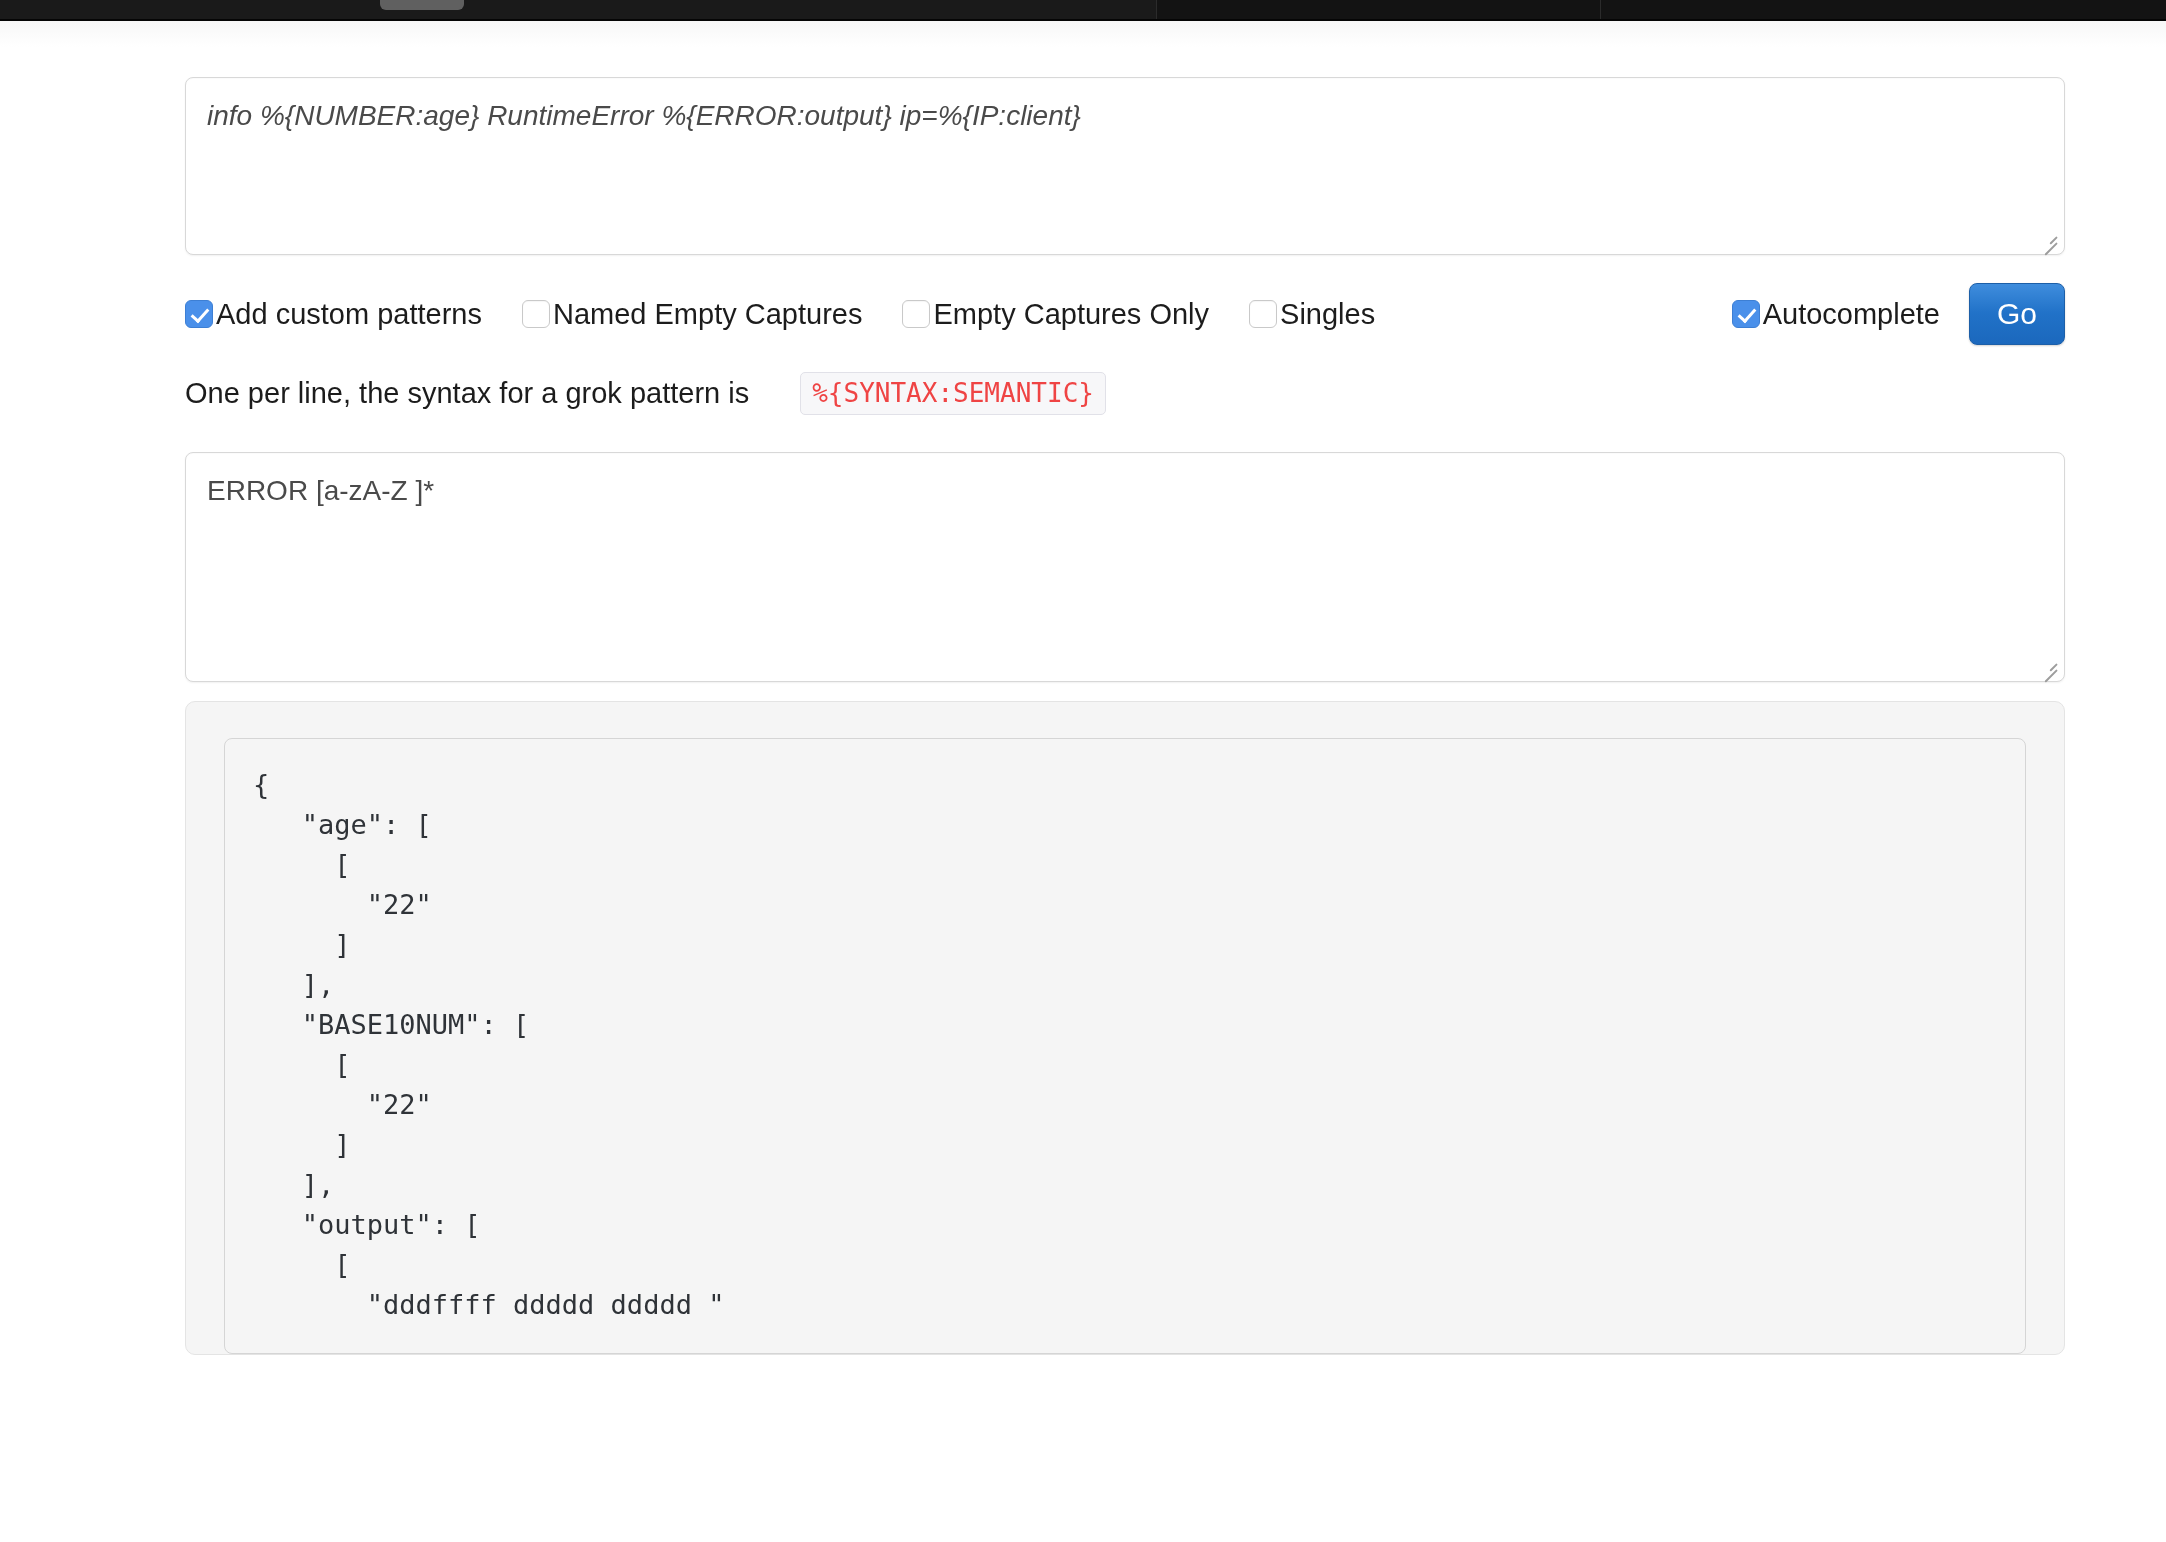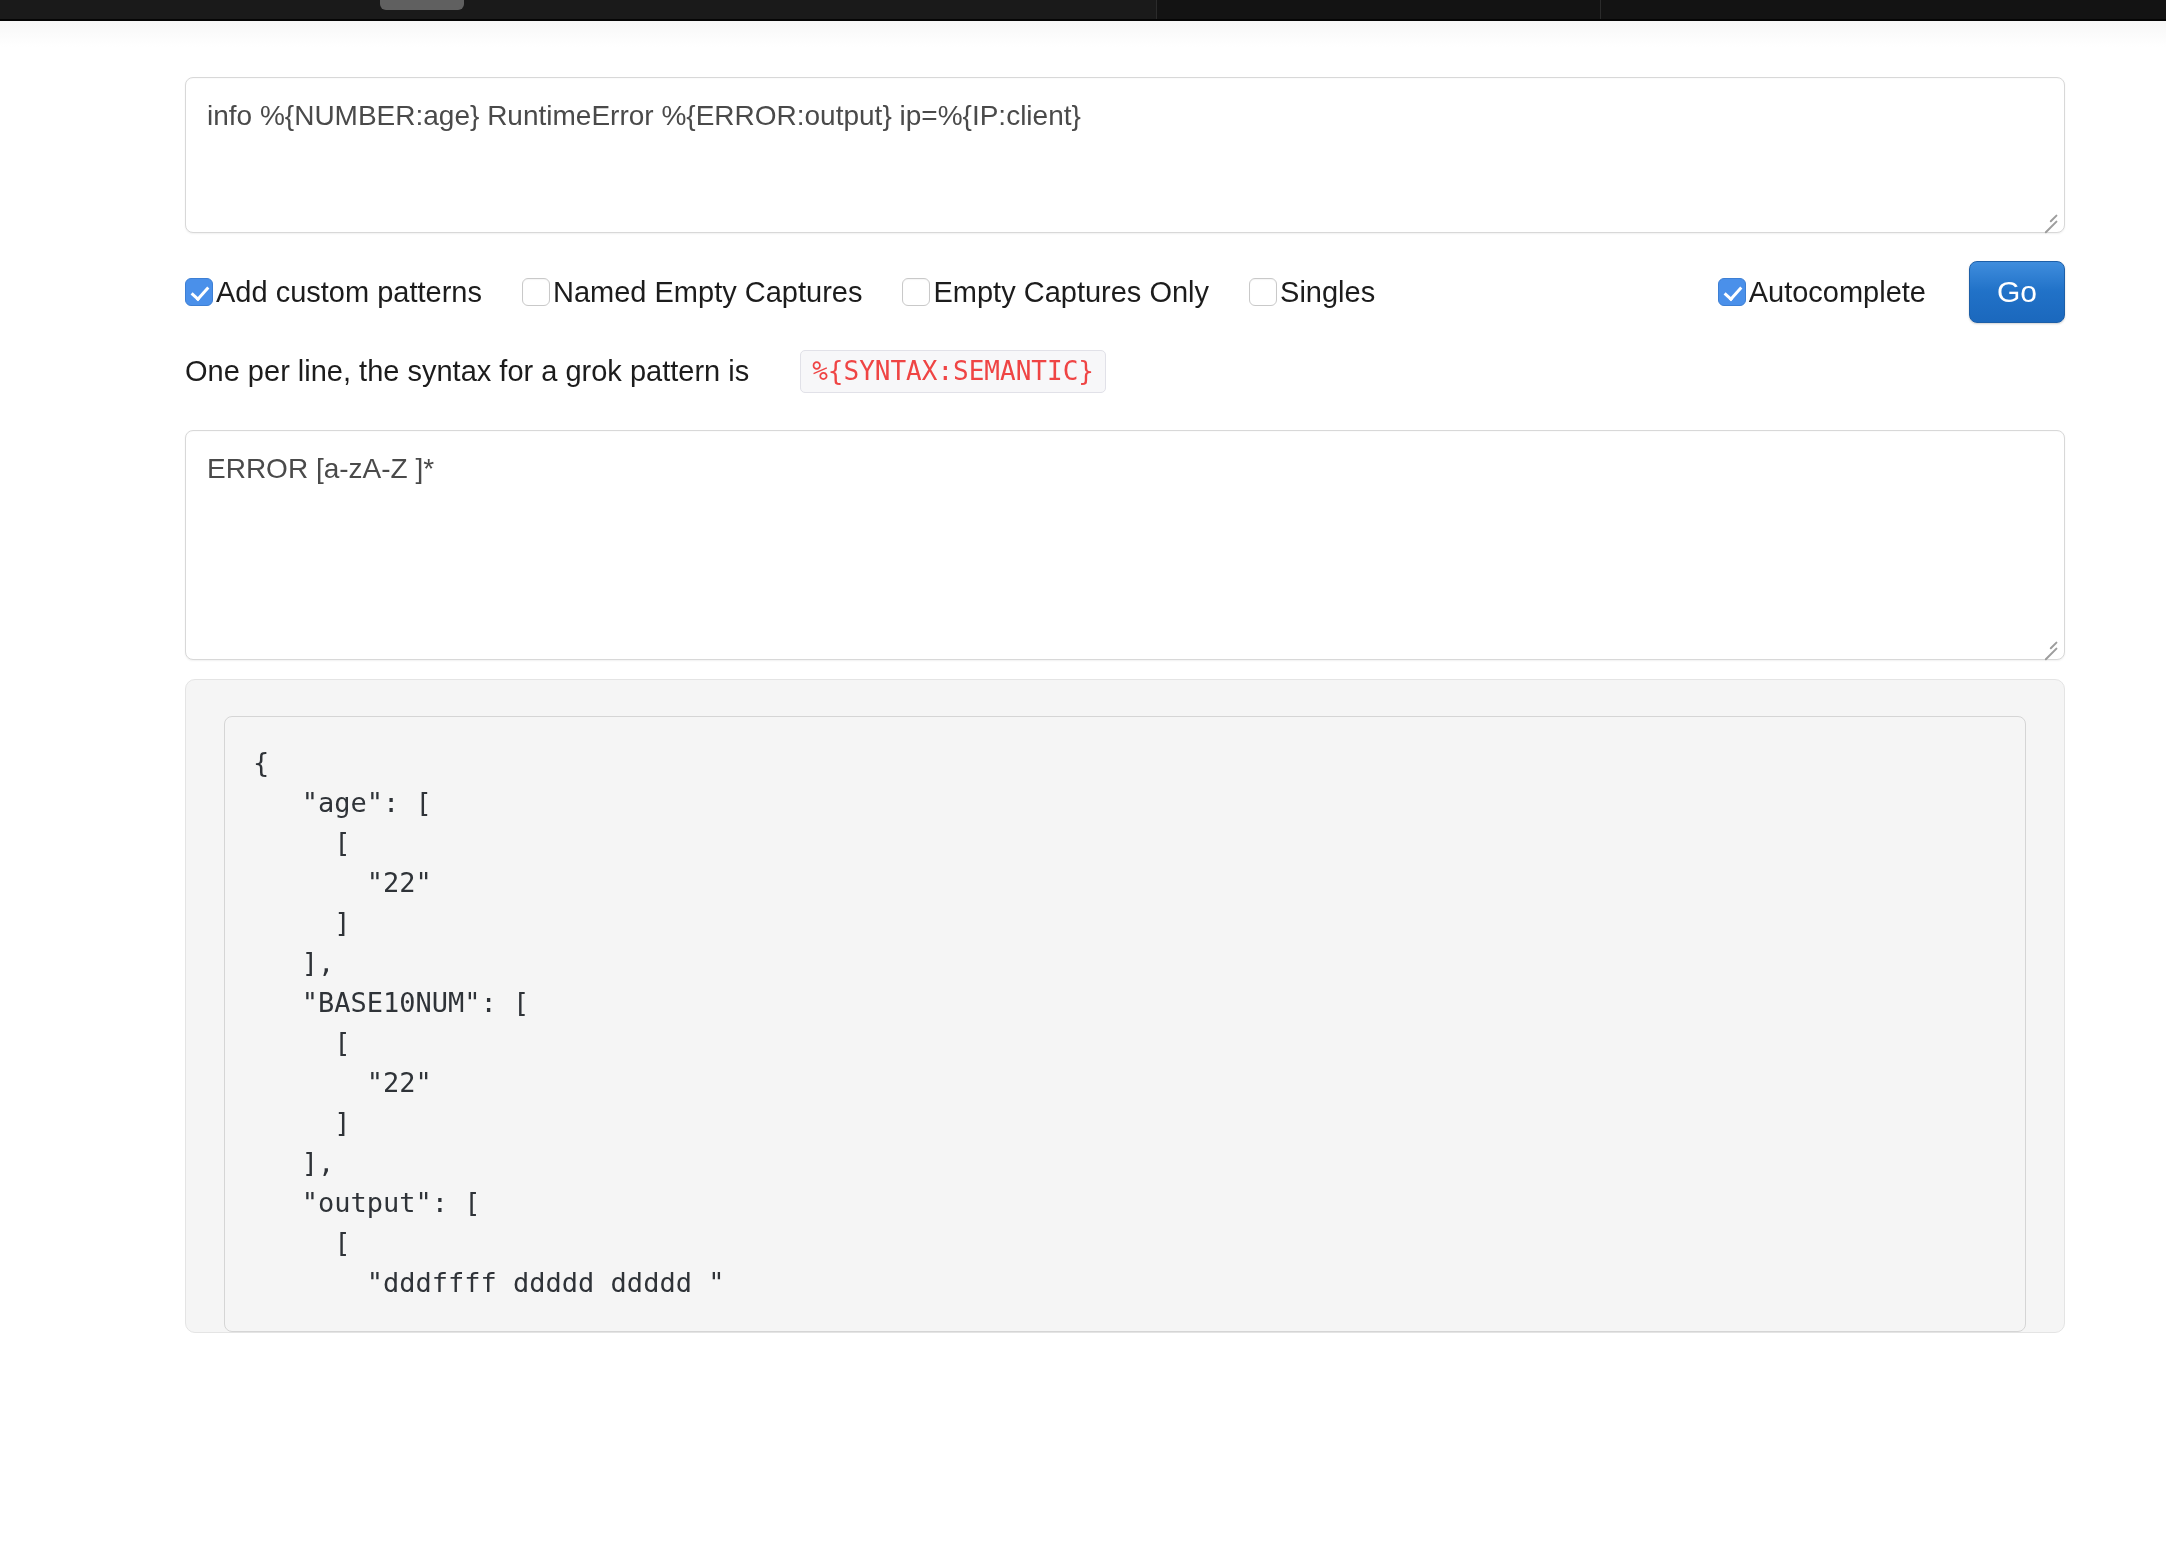--- a/index.html
+++ b/index.html
@@ -85,21 +85,21 @@
     border-radius: 8px;
     background: #ffffff;
     box-shadow: 0 1px 2px rgba(0,0,0,.06), inset 0 1px 1px rgba(0,0,0,.02);
     resize: none;
     outline: none;
     overflow: hidden;
   }
   textarea.ta::placeholder { color: #b4b4b4; }
 
   .ta-log { height: 222px; }
-  .ta-pattern { height: 156px; }
+  .ta-pattern { height: 178px; font-style: italic; }
   .ta-custom { height: 230px; }
 
   .resize-grip {
     position: absolute;
     right: 7px;
     bottom: 7px;
     width: 22px;
     height: 22px;
     pointer-events: none;
   }
@@ -172,21 +172,21 @@
   .options-right {
     position: absolute;
     right: 0;
     top: 0;
     height: 56px;
     display: flex;
     align-items: center;
   }
   .options-right .opt { margin-right: 0; }
   .go-btn {
-    margin-left: 43px;
+    margin-left: 29px;
     min-width: 96px;
     height: 62px;
     padding: 0 22px;
     border: 1px solid #1d5fa8;
     border-radius: 8px;
     background: linear-gradient(#3f8ddd 0%, #2172c8 48%, #1b68bd 100%);
     color: #ffffff;
     font-size: 30px;
     font-family: "Liberation Sans", sans-serif;
     line-height: 1;

